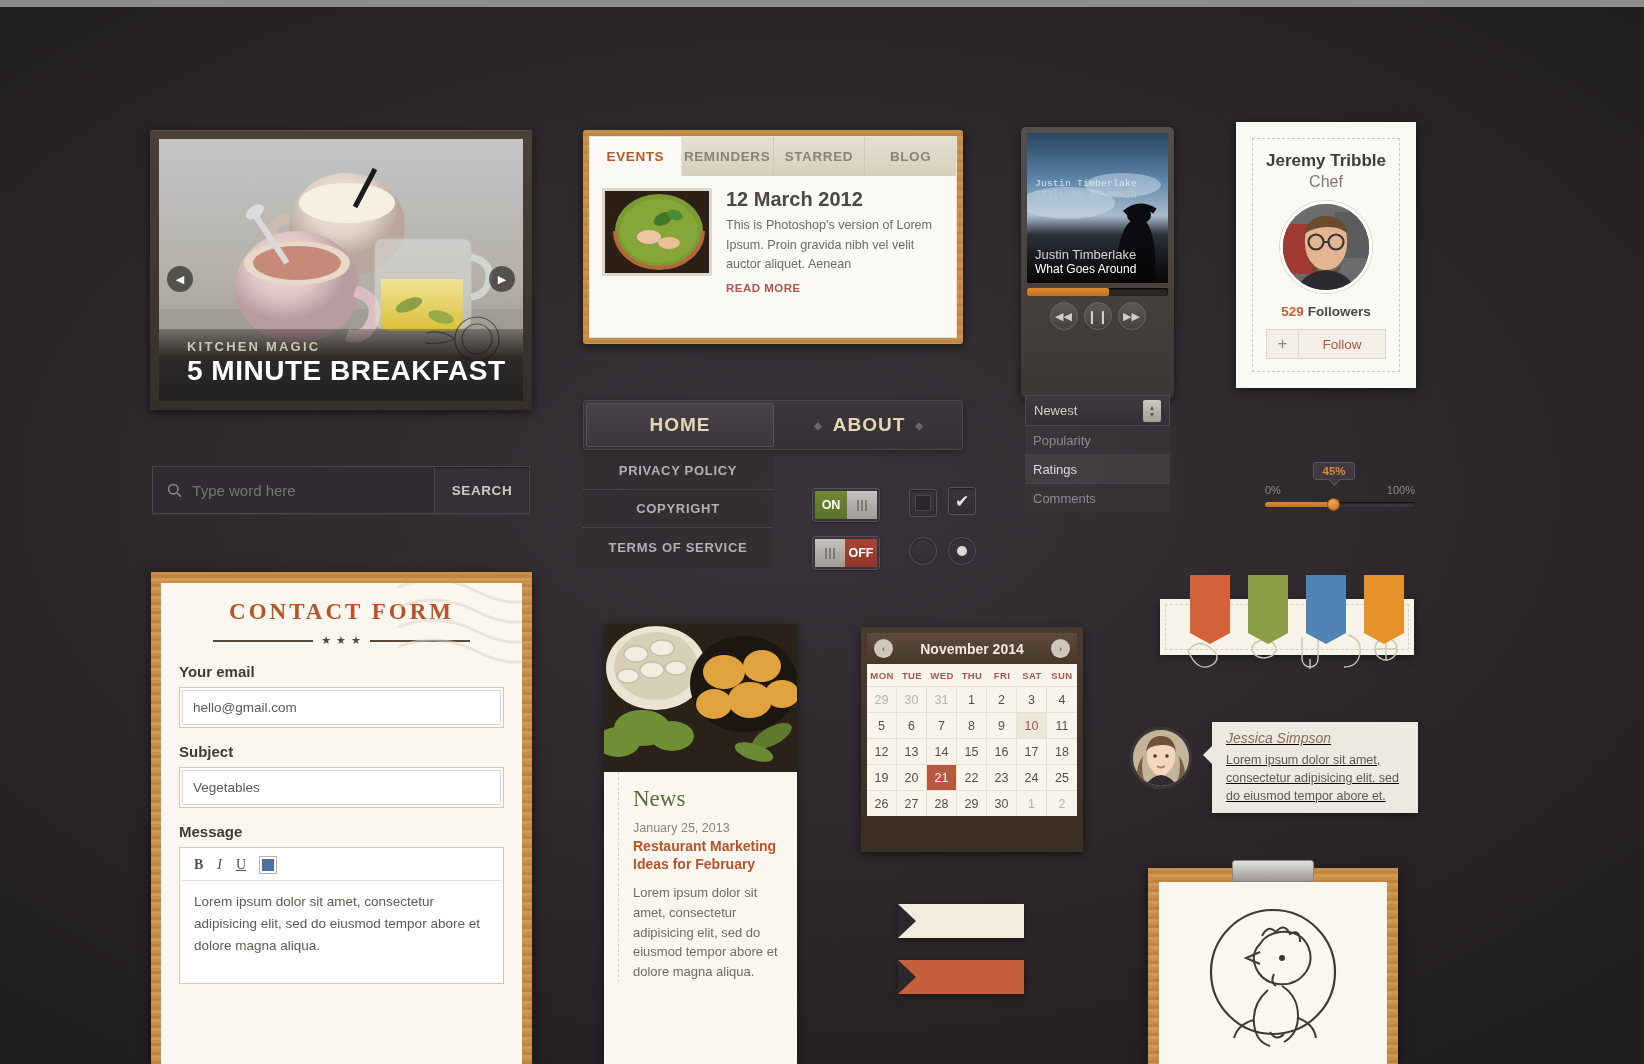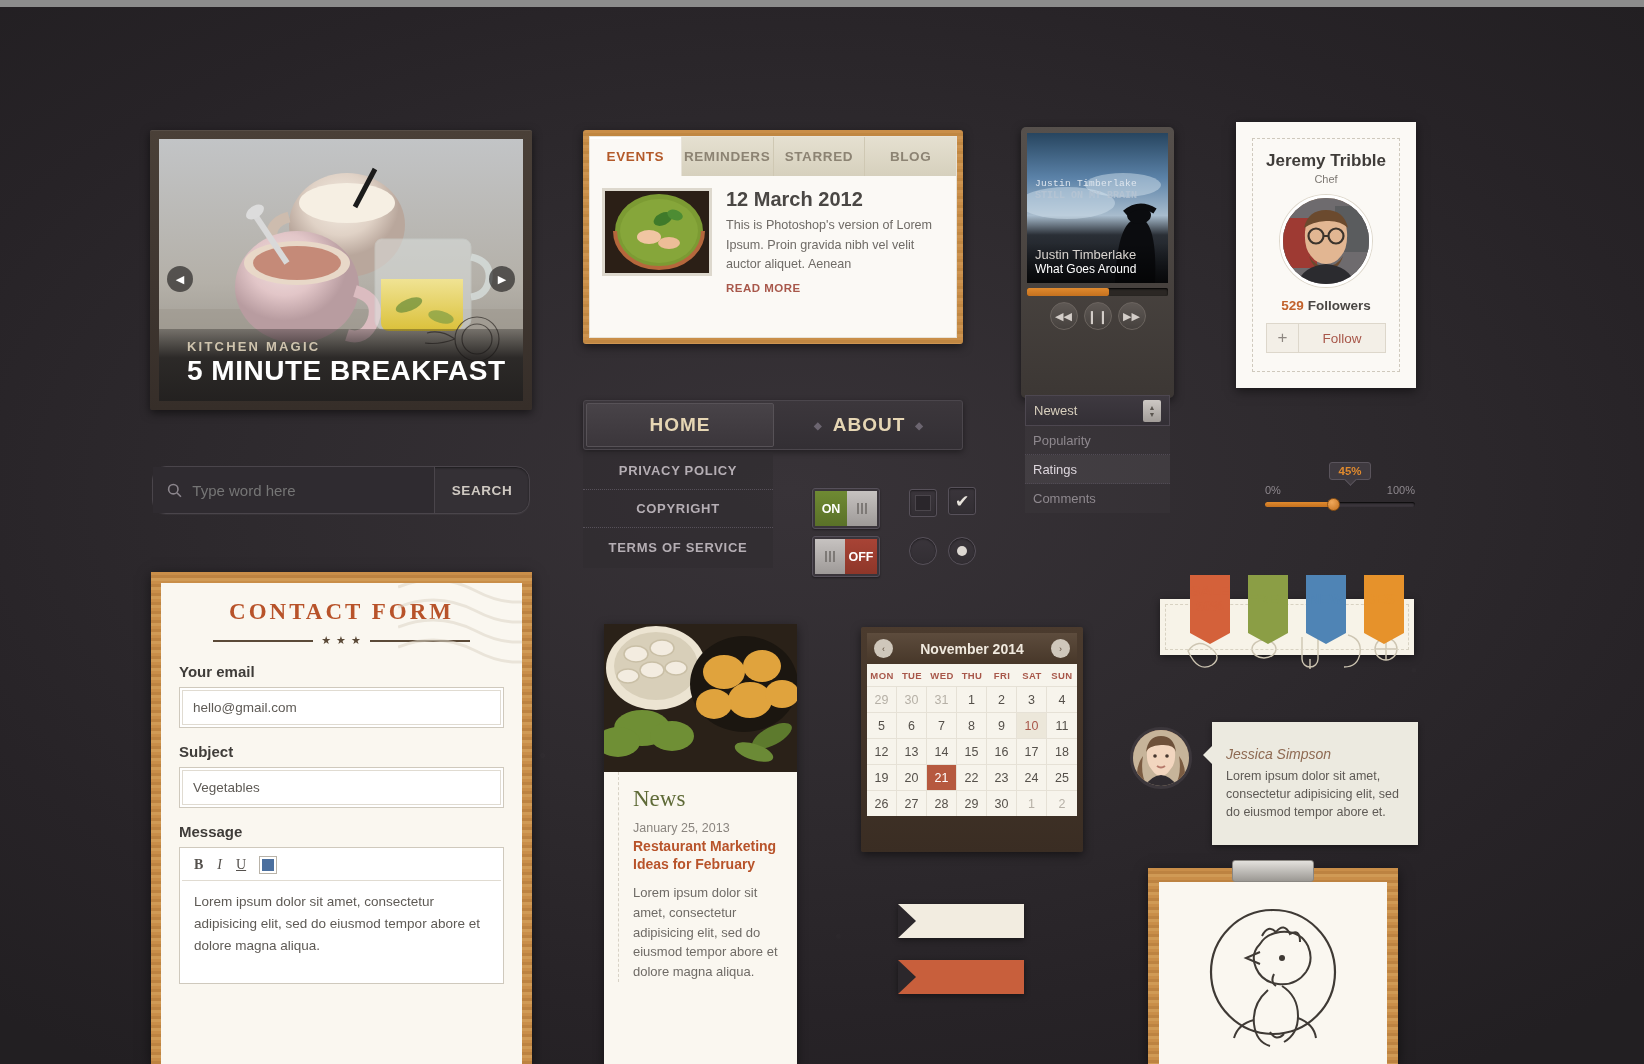--- a/index.html
+++ b/index.html
@@ -43,21 +43,21 @@
   .sl-kicker { color:#cfc4ae; font-size:13px; letter-spacing:2.2px; font-weight:700; }
   .sl-title { color:#fff; font-size:28px; font-weight:700; letter-spacing:.5px; margin-top:1px;
     font-family:"Liberation Sans Narrow","Liberation Sans",sans-serif; }
   .sl-arrow { position:absolute; top:127px; width:26px; height:26px; border-radius:50%;
     background:rgba(25,22,22,.62); color:#fff; font-size:11px; display:flex; align-items:center; justify-content:center;
     cursor:pointer; }
   .sl-arrow.l { left:8px; } .sl-arrow.r { right:8px; }
 
   
   #search { left:152px; top:466px; width:378px; height:48px;
-    background:#343035; border:1px solid #4a454b; border-radius:14px; display:flex; align-items:stretch;
+    background:#343035; border:1px solid #4a454b; border-radius:0; display:flex; align-items:stretch;
     box-shadow: inset 0 1px 2px rgba(0,0,0,.45), 0 1px 0 rgba(255,255,255,.04); }
   #search .fieldwrap { flex:1; display:flex; align-items:center; gap:10px; padding:0 14px;
     background:#2f2b30; border-right:1px solid #4a454b; }
   #search input { background:transparent; border:0; outline:none; color:#9a949b; font-size:15px; width:100%;
     font-family:"Liberation Sans",sans-serif; }
   #search .btn { width:94px; display:flex; align-items:center; justify-content:center; color:#cfc9c2;
     font-size:13.5px; font-weight:700; letter-spacing:.6px; cursor:pointer; }
 
   
   #tabs { left:583px; top:130px; width:380px; height:214px;
@@ -86,21 +86,21 @@
     color:#e6d6b4; font-size:19px; font-weight:700; letter-spacing:1px; cursor:pointer;}
   .navitem.active { background:linear-gradient(180deg,#484348,#3b363b); border:1px solid #575257; border-radius:2px; margin:2px; }
   .dia { color:#6c6570; font-size:10px; }
   #dropmenu { left:583px; top:452px; width:190px; height:116px; background:rgba(47,43,48,.55); }
   .dm-item { height:38px; display:flex; align-items:center; justify-content:center; color:#b5aeb4;
     font-size:13px; font-weight:700; letter-spacing:.7px; cursor:pointer;
     border-bottom:1px dotted #57515a; }
   .dm-item:last-child{border-bottom:0;}
 
   
-  .tg { position:absolute; width:68px; height:41px; border:1px solid #56505a; border-radius:3px; display:flex; overflow:hidden;
+  .tg { position:absolute; width:68px; height:34px; border:1px solid #56505a; border-radius:3px; display:flex; overflow:hidden;
     box-shadow:0 1px 2px rgba(0,0,0,.4); cursor:pointer; background:#3a353b; padding:2px;}
   .tg .lab { flex:1; display:flex; align-items:center; justify-content:center; font-size:12.5px; font-weight:700; color:#fff;}
   .tg .knob { width:30px; display:flex; align-items:center; justify-content:center; gap:2px;
      background:linear-gradient(180deg,#c6c2c0,#9e9a98); }
   .tg .knob i { width:2px; height:11px; background:#7d7976; display:block;}
   .tg.on .lab { background:linear-gradient(180deg,#6f8a33,#5a7128); }
   .tg.off .lab { background:linear-gradient(180deg,#a84436,#8e3629); }
 
   .cbx { position:absolute; width:28px; height:28px; border:1px solid #57515a; border-radius:3px;
     background:linear-gradient(180deg,#3a353b,#322e33); display:flex; align-items:center; justify-content:center;
@@ -142,35 +142,35 @@
     border-bottom:1px dotted #514b55; }
   .sel-opt.o1 { background:rgba(255,255,255,.03); color:#8e888e; }
   .sel-opt.o2 { background:rgba(255,255,255,.075); color:#ddd6dd; }
   .sel-opt.o3 { background:rgba(255,255,255,.02); color:#8e888e; border-bottom:0;}
 
   
   #profile { left:1236px; top:122px; width:180px; height:266px; background:#fbf9f5;
     box-shadow:0 3px 10px rgba(0,0,0,.5); padding:16px; }
   .pf-in { border:1px dashed #cfc9bd; height:100%; padding:12px 10px; text-align:center; }
   .pf-name { font-size:17px; font-weight:700; color:#3f3c39; }
-  .pf-role { font-size:11px; color:#7d7873; margin-top:2px; }
+  .pf-role { font-size:16px; color:#7d7873; margin-top:2px; }
   .pf-av { width:92px; height:92px; border-radius:50%; margin:10px auto 0; border:3px solid #fff;
     box-shadow:0 0 0 1px #ddd7cb; overflow:hidden;
     background:radial-gradient(circle at 50% 36%, #e5c5a6 0 22%, #b98a5f 34%, #5a4a44 56%, #2d2b30 100%); }
   .pf-fol { margin-top:11px; font-size:13.5px; color:#4a4744; font-weight:700; }
   .pf-fol b { color:#c2622c; }
   .pf-btn { margin:10px auto 0; display:flex; width:120px; height:30px; border:1px solid #ddd7cb; background:#f3efe7;}
   .pf-btn .plus { width:32px; display:flex; align-items:center; justify-content:center; color:#8e8781; font-size:17px;
      border-right:1px solid #ddd7cb; cursor:pointer;}
   .pf-btn .txt { flex:1; display:flex; align-items:center; justify-content:center; color:#a8574a; font-size:13.5px; cursor:pointer;}
 
   
   #pslider { left:1265px; top:462px; width:150px; }
   .ps-bubble { position:absolute; left:48px; top:0; width:42px; height:18px; background:#3f3a40; border:1px solid #5a545c;
-     border-radius:3px; display:flex; align-items:center; justify-content:center; color:#e08a2e; font-size:11.5px; font-weight:700;margin-left:16px;}
+     border-radius:3px; display:flex; align-items:center; justify-content:center; color:#e08a2e; font-size:11.5px; font-weight:700;}
   .ps-bubble:after{content:""; position:absolute; left:16px; bottom:-5px; width:8px; height:8px; background:#3f3a40;
      border-right:1px solid #5a545c; border-bottom:1px solid #5a545c; transform:rotate(45deg);}
   .ps-labels { position:absolute; top:22px; left:0; width:150px; display:flex; justify-content:space-between;
      color:#8e888e; font-size:11px; }
   .ps-track { position:absolute; top:40px; left:0; width:150px; height:5px; background:#3a353b; border-radius:3px;
      box-shadow:inset 0 1px 2px #000; cursor:pointer;}
   .ps-track i { display:block; height:100%; width:45%; background:linear-gradient(180deg,#e08a2e,#c4711f); border-radius:3px;}
   .ps-knob { position:absolute; top:36px; left:60px; width:13px; height:13px; border-radius:50%;
      background:radial-gradient(circle at 35% 30%,#f0a85a,#c4711f); border:1px solid #8e5315; cursor:pointer;}
 
@@ -238,22 +238,22 @@
     font-weight:700; line-height:1.05; cursor:pointer; }
   .ribbon:after { content:""; position:absolute; left:0; bottom:-11px; border-left:20px solid transparent;
     border-right:20px solid transparent; border-top:11px solid currentColor; }
   .ribbon .t1 { font-size:15px; letter-spacing:-.3px; font-family:"Liberation Sans Narrow","Liberation Sans",sans-serif;}
   .ribbon .t2 { font-size:14px; }
 
   
   #testi { left:1130px; top:722px; width:288px; height:88px; }
   .ts-av { position:absolute; left:0; top:5px; width:62px; height:62px; border-radius:50%; border:3px solid #3c373c;
     overflow:hidden; background:radial-gradient(circle at 50% 34%, #f0d3bd 0 25%, #b98a68 38%, #4a3b34 65%, #232026 100%); z-index:2;}
-  .ts-bub { position:absolute; left:82px; top:0; right:0; background:#eceae0; padding:24px 14px;
-    box-shadow:0 2px 6px rgba(0,0,0,.4);}
+  .ts-bub { position:absolute; left:82px; top:0; right:0; background:#eceae0; padding:8px 14px;
+    box-shadow:0 2px 6px rgba(0,0,0,.4);text-decoration:underline;}
   .ts-bub:before{content:""; position:absolute; left:-9px; top:24px; border-top:9px solid transparent;
     border-bottom:9px solid transparent; border-right:9px solid #eceae0;}
   .ts-name { font-size:14px; font-style:italic; color:#8e6a52; margin-bottom:5px;}
   .ts-text { font-size:12.5px; color:#5e5a55; line-height:1.45;}
 
   
   .arw { position:absolute; height:34px; display:flex; align-items:center; padding-left:26px;
     box-shadow:0 2px 6px rgba(0,0,0,.4); cursor:pointer;}
   .arw:before{content:""; position:absolute; left:0; top:0; border-top:17px solid transparent;
     border-bottom:17px solid transparent; border-left:18px solid #2b272b;}

